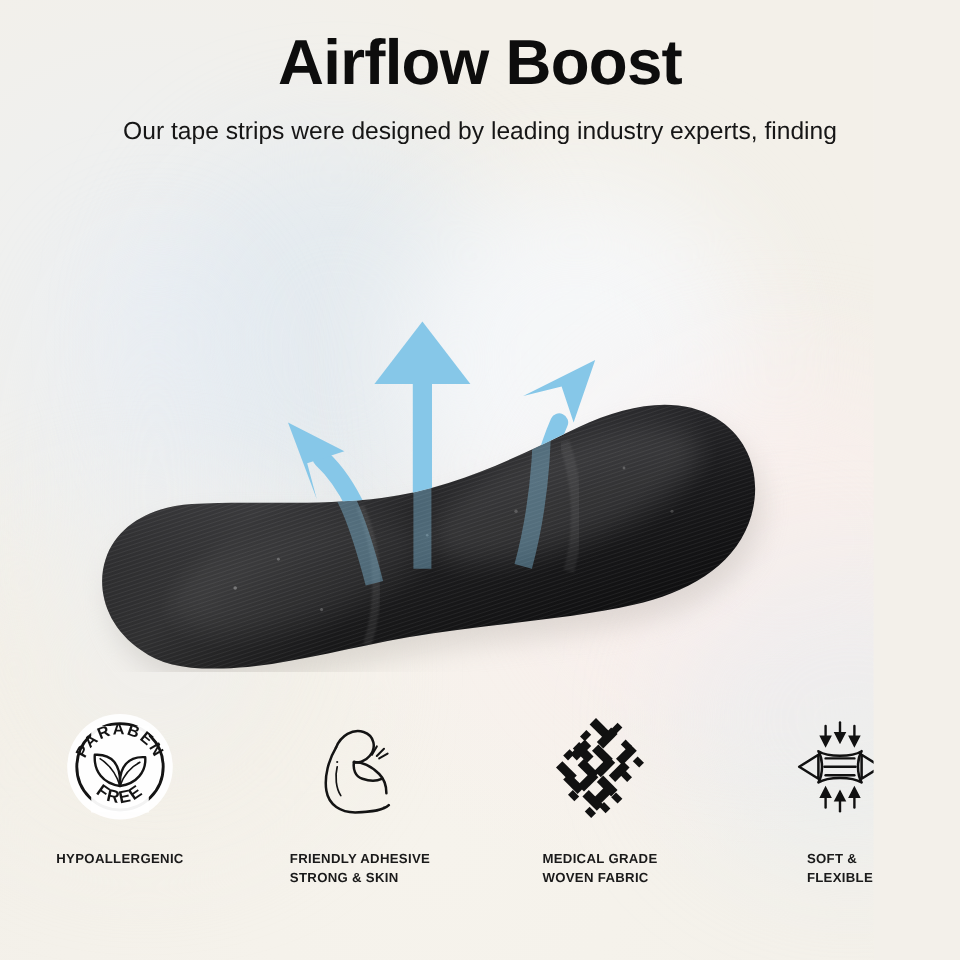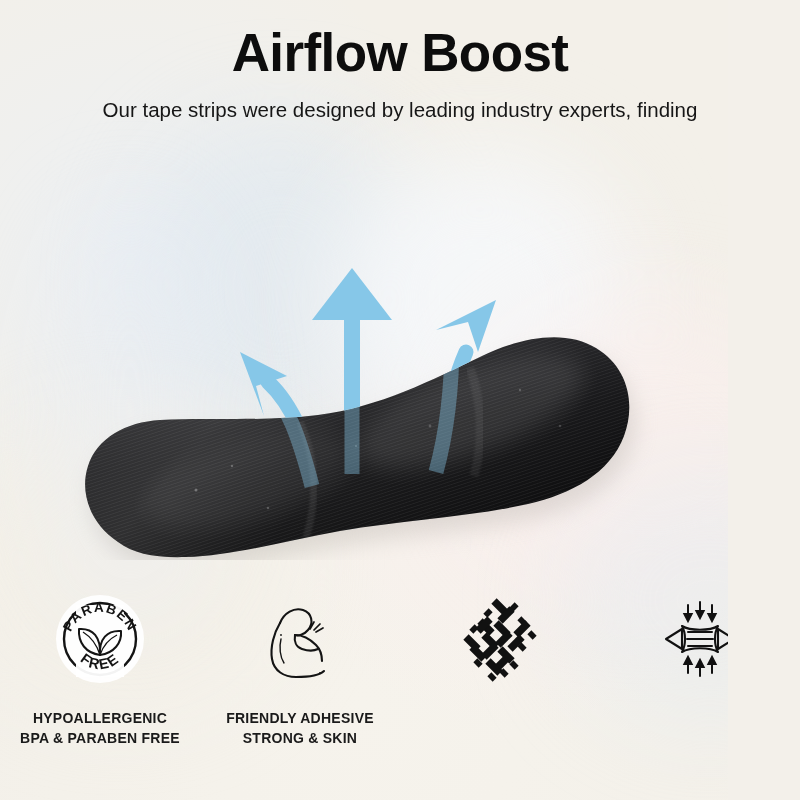--- a/index.html
+++ b/index.html
@@ -91,22 +91,21 @@
     align-items: center;
   }
   .feature-icon {
     height: 108px;
     display: flex;
     align-items: center;
     justify-content: center;
   }
   .feature-label {
     margin-top: 16px;
-    text-align: center;
-    font-size: 14px;
+    font-size: 11px;
     font-weight: 600;
     letter-spacing: 0.25px;
     color: #1a1a1a;
     line-height: 1.42;
   }
   .feature-label .line { display: block; }
 </style>
 </head>
 <body>
 
@@ -272,21 +271,20 @@
           <g fill="none" stroke="#141414" stroke-width="2" stroke-linejoin="round">
             <path d="M 54,70 C 40,68 32,58 33,44 C 47,43 55,52 54,70 Z"></path>
             <path d="M 54,70 C 68,68 76,58 75,46 C 61,45 53,54 54,70 Z"></path>
             <path d="M 54,70 C 51,60 45,52 37,47" stroke-width="1.3"></path>
             <path d="M 54,70 C 57,61 63,54 71,50" stroke-width="1.3"></path>
           </g>
         </svg>
       </div>
       <div class="feature-label">
         <span class="line">HYPOALLERGENIC</span>
-        <span class="line">BPA &amp; PARABEN FREE</span>
       </div>
     </div>
 
     <div class="feature">
       <div class="feature-icon">
         <svg width="100" height="100" viewBox="0 0 100 100">
           <g fill="none" stroke="#141414" stroke-width="2.1" stroke-linecap="round" stroke-linejoin="round">
 
             <path d="M 30,34 C 24,44 20,58 22,70 C 24,82 34,88 46,88
                      C 58,88 70,86 74,82"></path>
@@ -346,20 +344,24 @@
 
             <line x1="38" y1="72" x2="50" y2="84"></line>
             <line x1="60" y1="66" x2="48" y2="78"></line>
             <line x1="30" y1="72" x2="26" y2="76"></line>
             <line x1="66" y1="74" x2="62" y2="78"></line>
 
             <line x1="44" y1="86" x2="40" y2="90"></line>
             <line x1="56" y1="82" x2="52" y2="86"></line>
           </g>
         </svg>
+      </div>
+      <div class="feature-label">
+        <span class="line">MEDICAL GRADE</span>
+        <span class="line">WOVEN FABRIC</span>
       </div>
     </div>
 
     <div class="feature">
       <div class="feature-icon">
         <svg width="108" height="100" viewBox="0 0 108 100">
 
           <g stroke="#111111" stroke-width="2" stroke-linecap="round" fill="#111111">
             <line x1="42" y1="16" x2="42" y2="27"></line>
             <polygon points="42,32 38.4,25 45.6,25"></polygon>
@@ -385,16 +387,20 @@
           <g stroke="#111111" stroke-width="2" stroke-linecap="round" fill="#111111">
             <line x1="42" y1="84" x2="42" y2="73"></line>
             <polygon points="42,68 38.4,75 45.6,75"></polygon>
             <line x1="54" y1="87" x2="54" y2="76"></line>
             <polygon points="54,71 50.4,78 57.6,78"></polygon>
             <line x1="66" y1="84" x2="66" y2="73"></line>
             <polygon points="66,68 62.4,75 69.6,75"></polygon>
           </g>
         </svg>
       </div>
+      <div class="feature-label">
+        <span class="line">SOFT &amp;</span>
+        <span class="line">FLEXIBLE</span>
+      </div>
     </div>
 
   </div>
 </div>
 
 </body></html>

